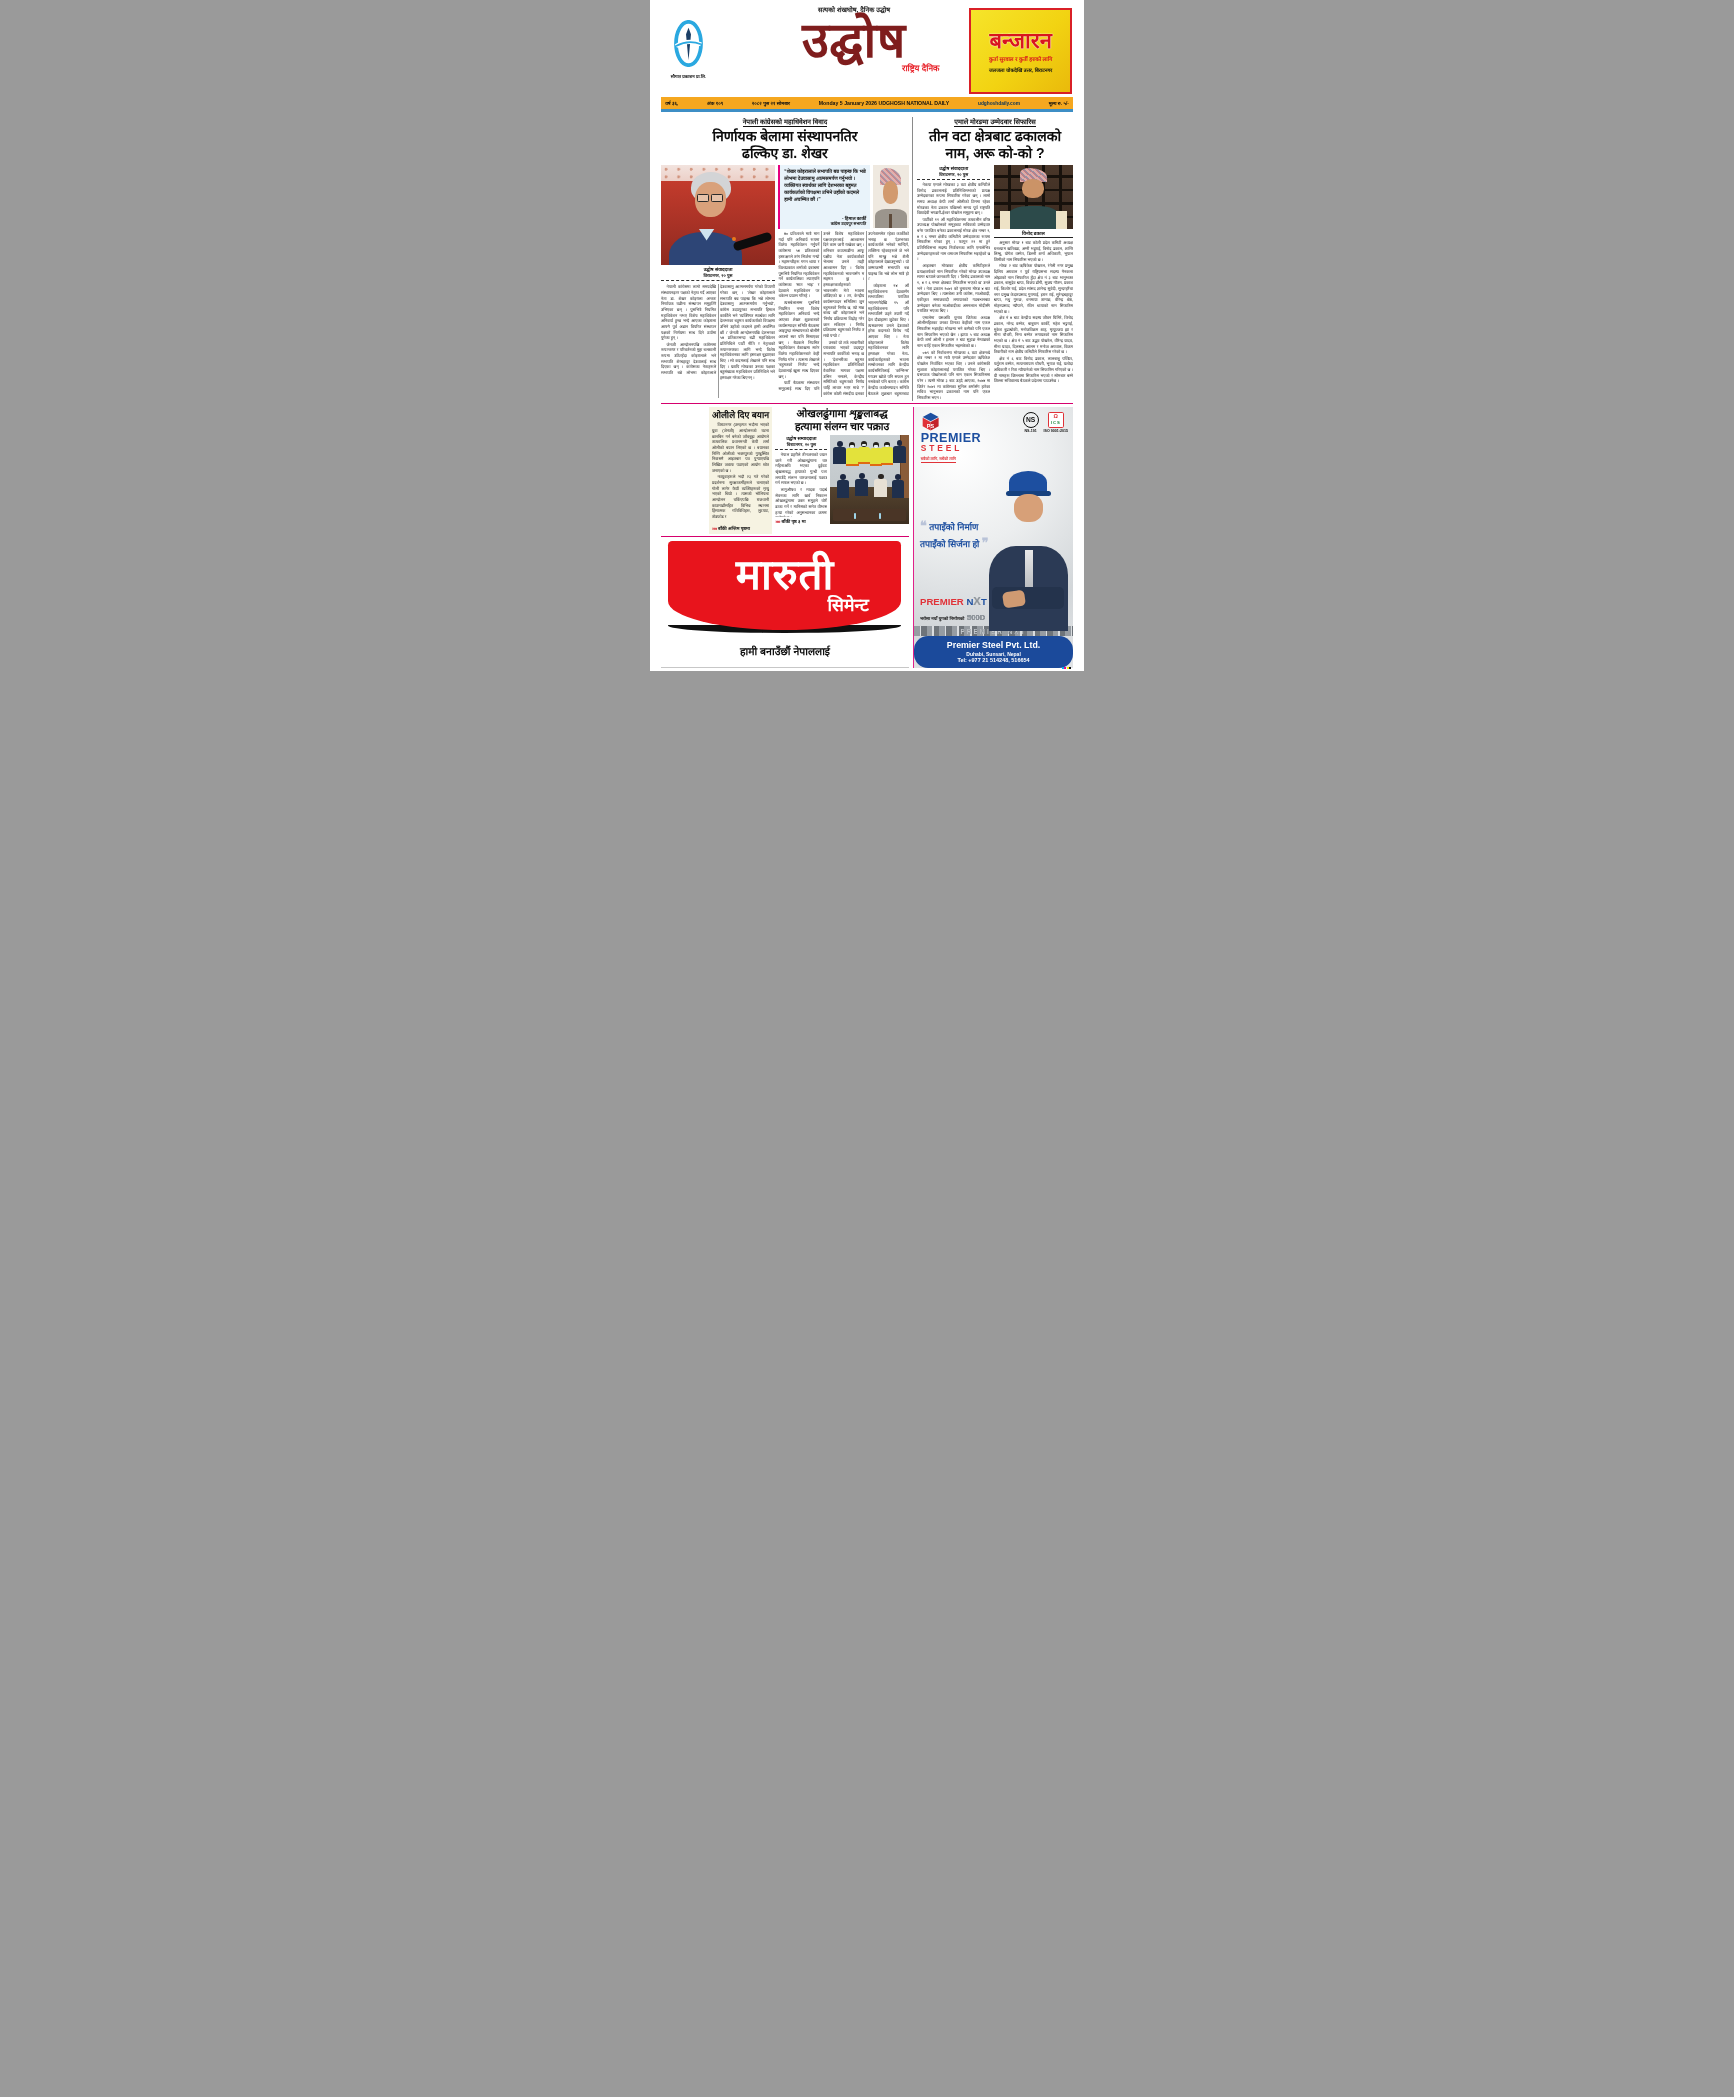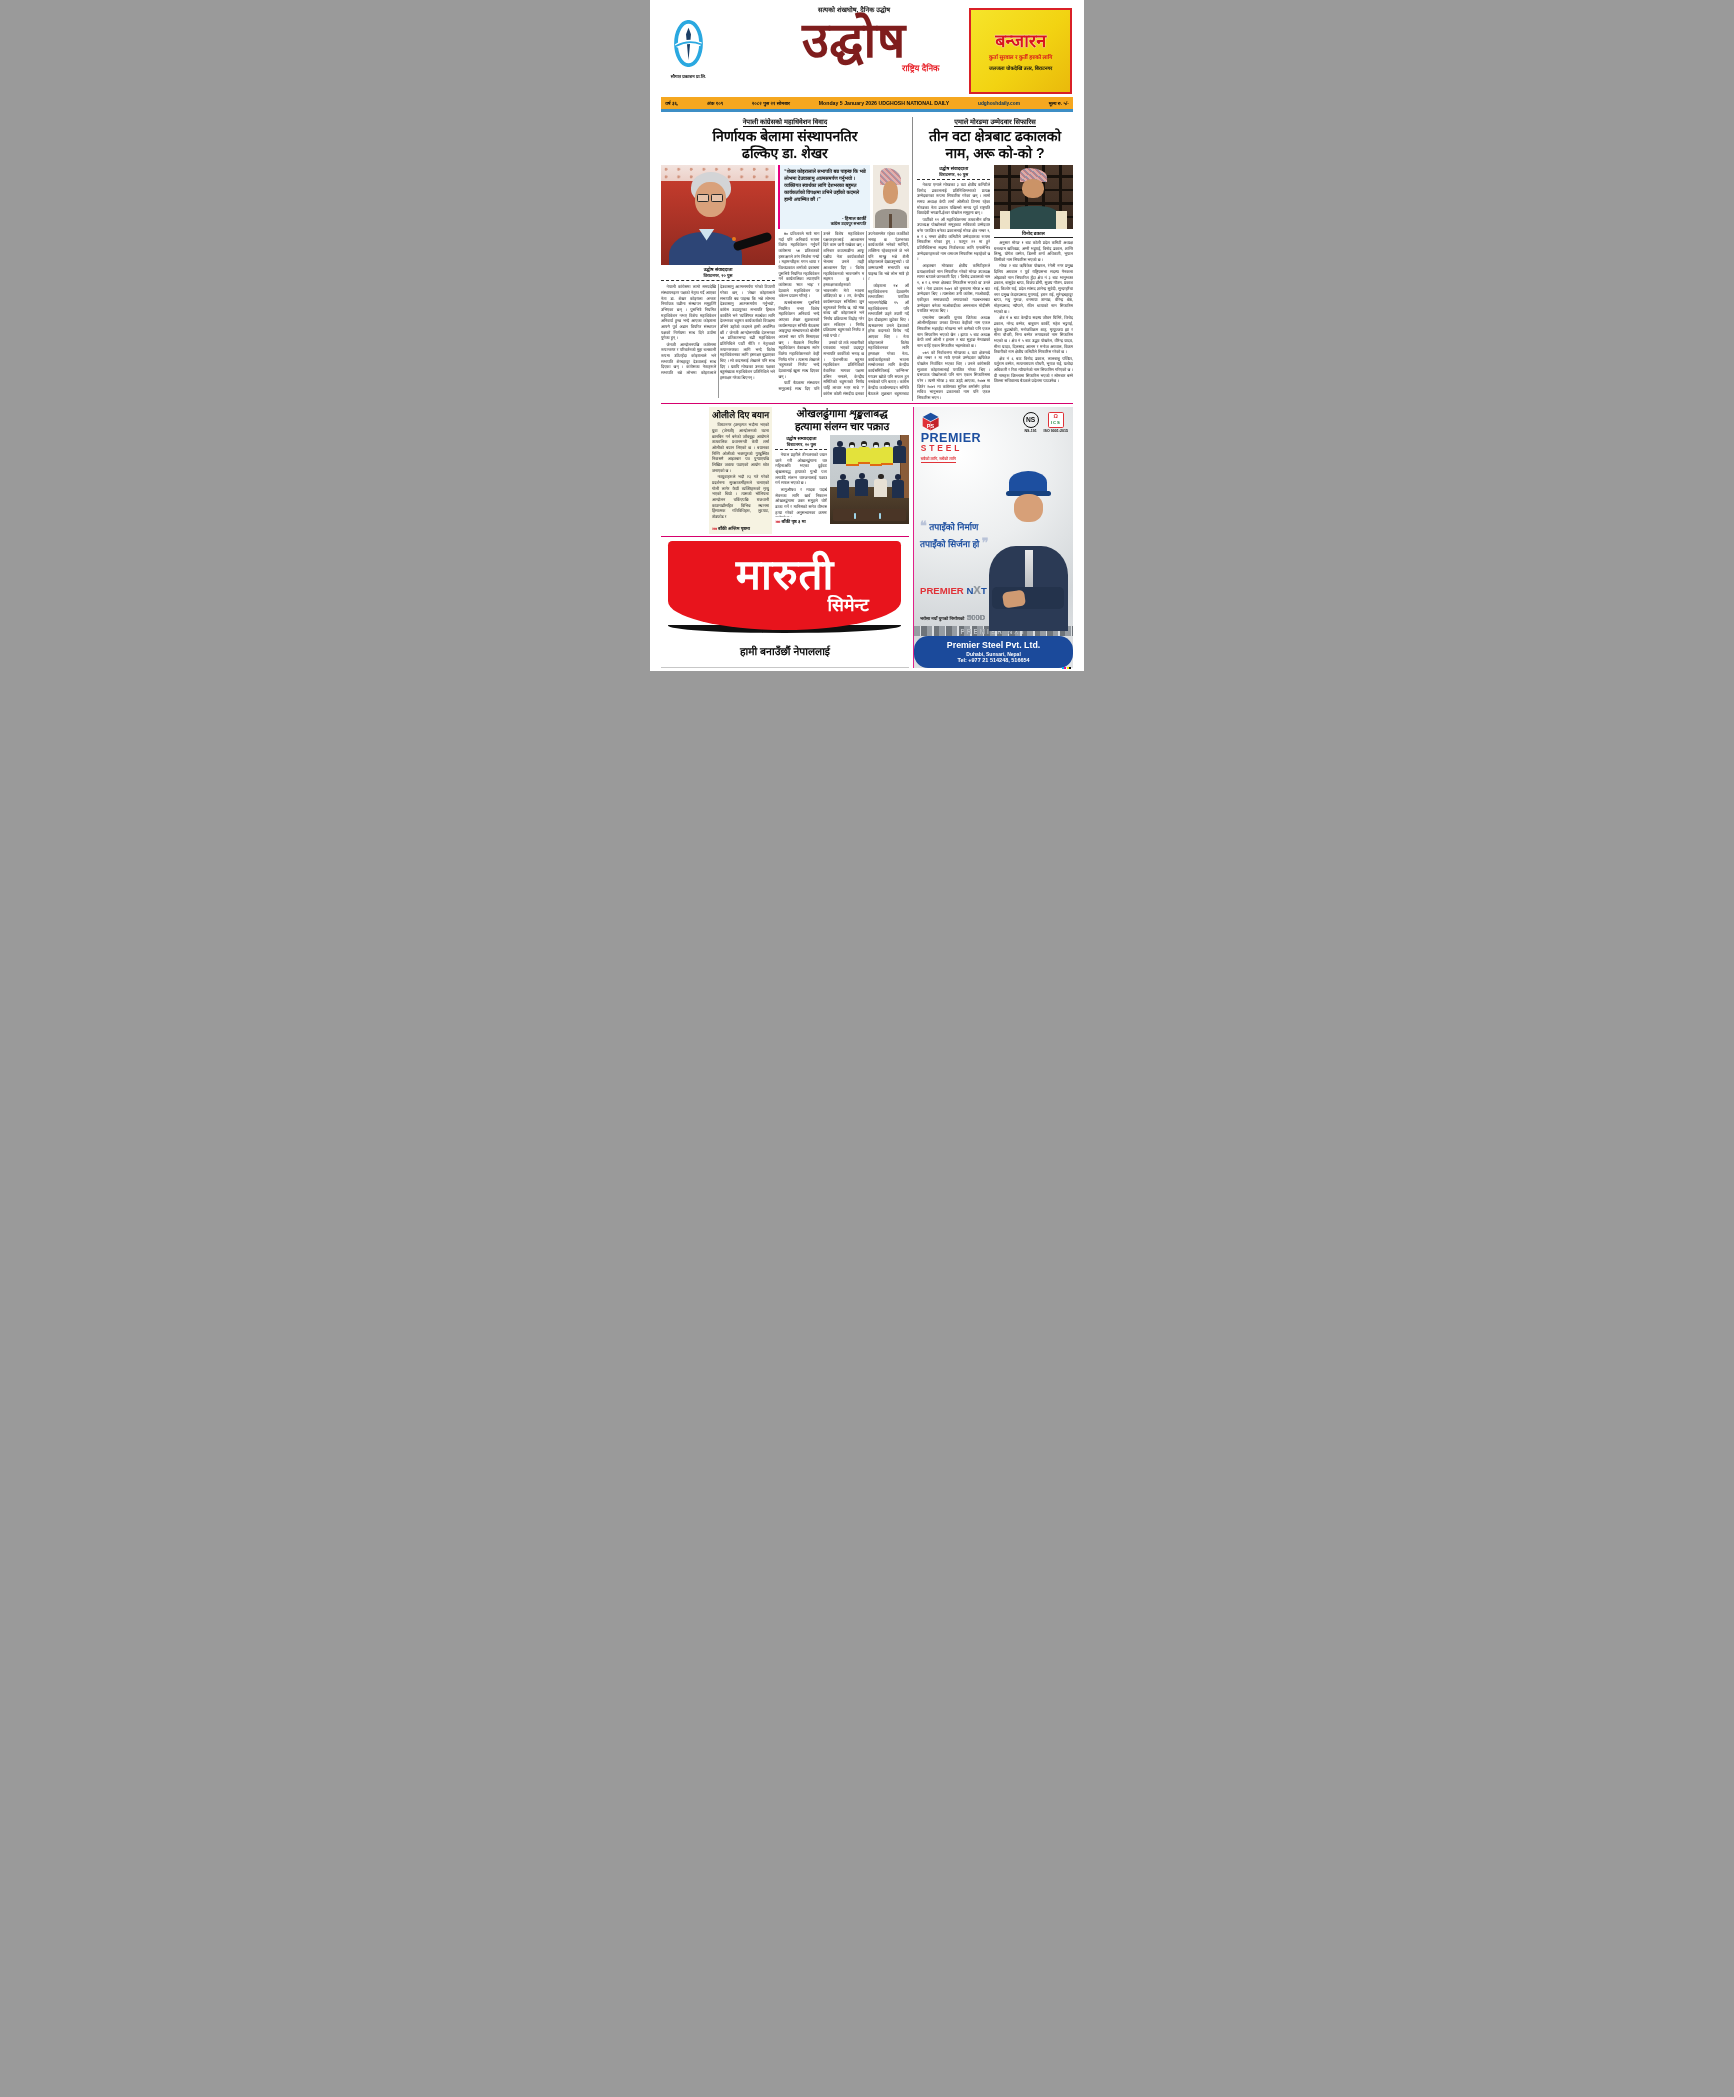--- a/index.html
+++ b/index.html
@@ -13,21 +13,21 @@
   .publisher { font-size:4.4px; font-weight:bold; margin-top:4.2px; white-space:nowrap; }
   .title-col { position:absolute; left:105px; top:1.7px; width:176px; text-align:center; }
   .tagline { font-size:6.7px; font-weight:bold; color:#222; margin-bottom:0.8px; }
   .np-title { font-size:49px; line-height:1.05; font-weight:800; color:#7f1d1d; letter-spacing:0.8px; }
   .np-sub { text-align:right; font-size:8.4px; font-weight:bold; color:#e8222a; margin-top:-4.2px; padding-right:2.5px; }
   
   .banjaran { position:absolute; right:0.8px; top:5px; width:103px; height:86px;
       background:linear-gradient(135deg,#f6e52b 0%,#f2d312 55%,#e9b90b 100%);
       border:0.8px solid #d92027; outline:0.4px solid #d92027; outline-offset:-2.9px;
       display:flex; flex-direction:column; align-items:center; justify-content:center; gap:3.8px; padding:5px; }
-  .banj-title { font-size:18px; font-weight:800; color:#d9161d; line-height:1;
+  .banj-title { font-size:22px; font-weight:800; color:#d9161d; line-height:1;
       text-shadow:0 0 0.8px #fff,0 0 1.3px #fff; }
   .banj-l1 { font-size:5.5px; font-weight:bold; color:#d9161d; }
   .banj-l2 { font-size:5px; font-weight:bold; color:#111; }
 
   
   .datebar { height:11.3px; background:#f5a71f; display:flex; align-items:center;
       font-size:4.8px; font-weight:bold; color:#111; padding:0 4.2px; }
   .datebar .sp { flex:1; }
   .db-en { font-size:5.2px; }
   .db-web { color:#06335c; }
@@ -183,21 +183,21 @@
   .p-man .ptie { position:absolute; left:46%; bottom:26%; width:9%; height:24%;
       background:linear-gradient(180deg,#e8e8e8,#b9bcc0); }
   .p-man .arms { position:absolute; left:8%; bottom:14%; width:84%; height:13%;
       background:#24334c; border-radius:5px; }
   .p-man .fore { position:absolute; left:20%; bottom:15%; width:26%; height:10%;
       background:#cf9a72; border-radius:5px; transform:rotate(-8deg); }
   .p-nxt { position:absolute; left:5.9px; bottom:4.2px; }
   .nxt-line { font-size:9.6px; font-weight:800; line-height:1; }
   .nxt-p { color:#e03238; } .nxt-b { color:#1d4fa0; }
   .nxt-x { color:#8d959c; text-shadow:0 0.4px 0 #fff,0 -0.4px 0 #555; font-size:11.3px; }
-  .nxt-tagrow { display:flex; align-items:center; gap:2.5px; margin-top:17px; }
+  .nxt-tagrow { display:flex; align-items:center; gap:2.5px; margin-top:6px; }
   .nxt-tag { font-size:4.4px; font-weight:800; color:#111; }
   .nxt-grade { font-size:7.6px; font-weight:800; color:#9aa1a8; text-shadow:0 0.4px 0.4px #3a3f44; }
   .p-band { height:10px; background:repeating-linear-gradient(90deg,#969ca2 0 5.5px,#dadde0 5.5px 7.1px,#6e747a 7.1px 12.6px);
       display:flex; align-items:center; justify-content:center; }
   .p-band span { font-size:6.3px; font-weight:800; letter-spacing:2.1px; color:#c3c8cd;
       text-shadow:0 0.4px 0.4px #4c5257; }
   .p-footer { background:#1b4a9b; color:#fff; text-align:center; padding:3.8px 1.7px 4.6px;border-radius:14px; }
   .pf-co { font-size:8.8px; font-weight:800; }
   .pf-ad { font-size:5px; font-weight:bold; margin-top:0.8px; }
   .pf-tel { font-size:5.5px; font-weight:bold; margin-top:0.4px; }

